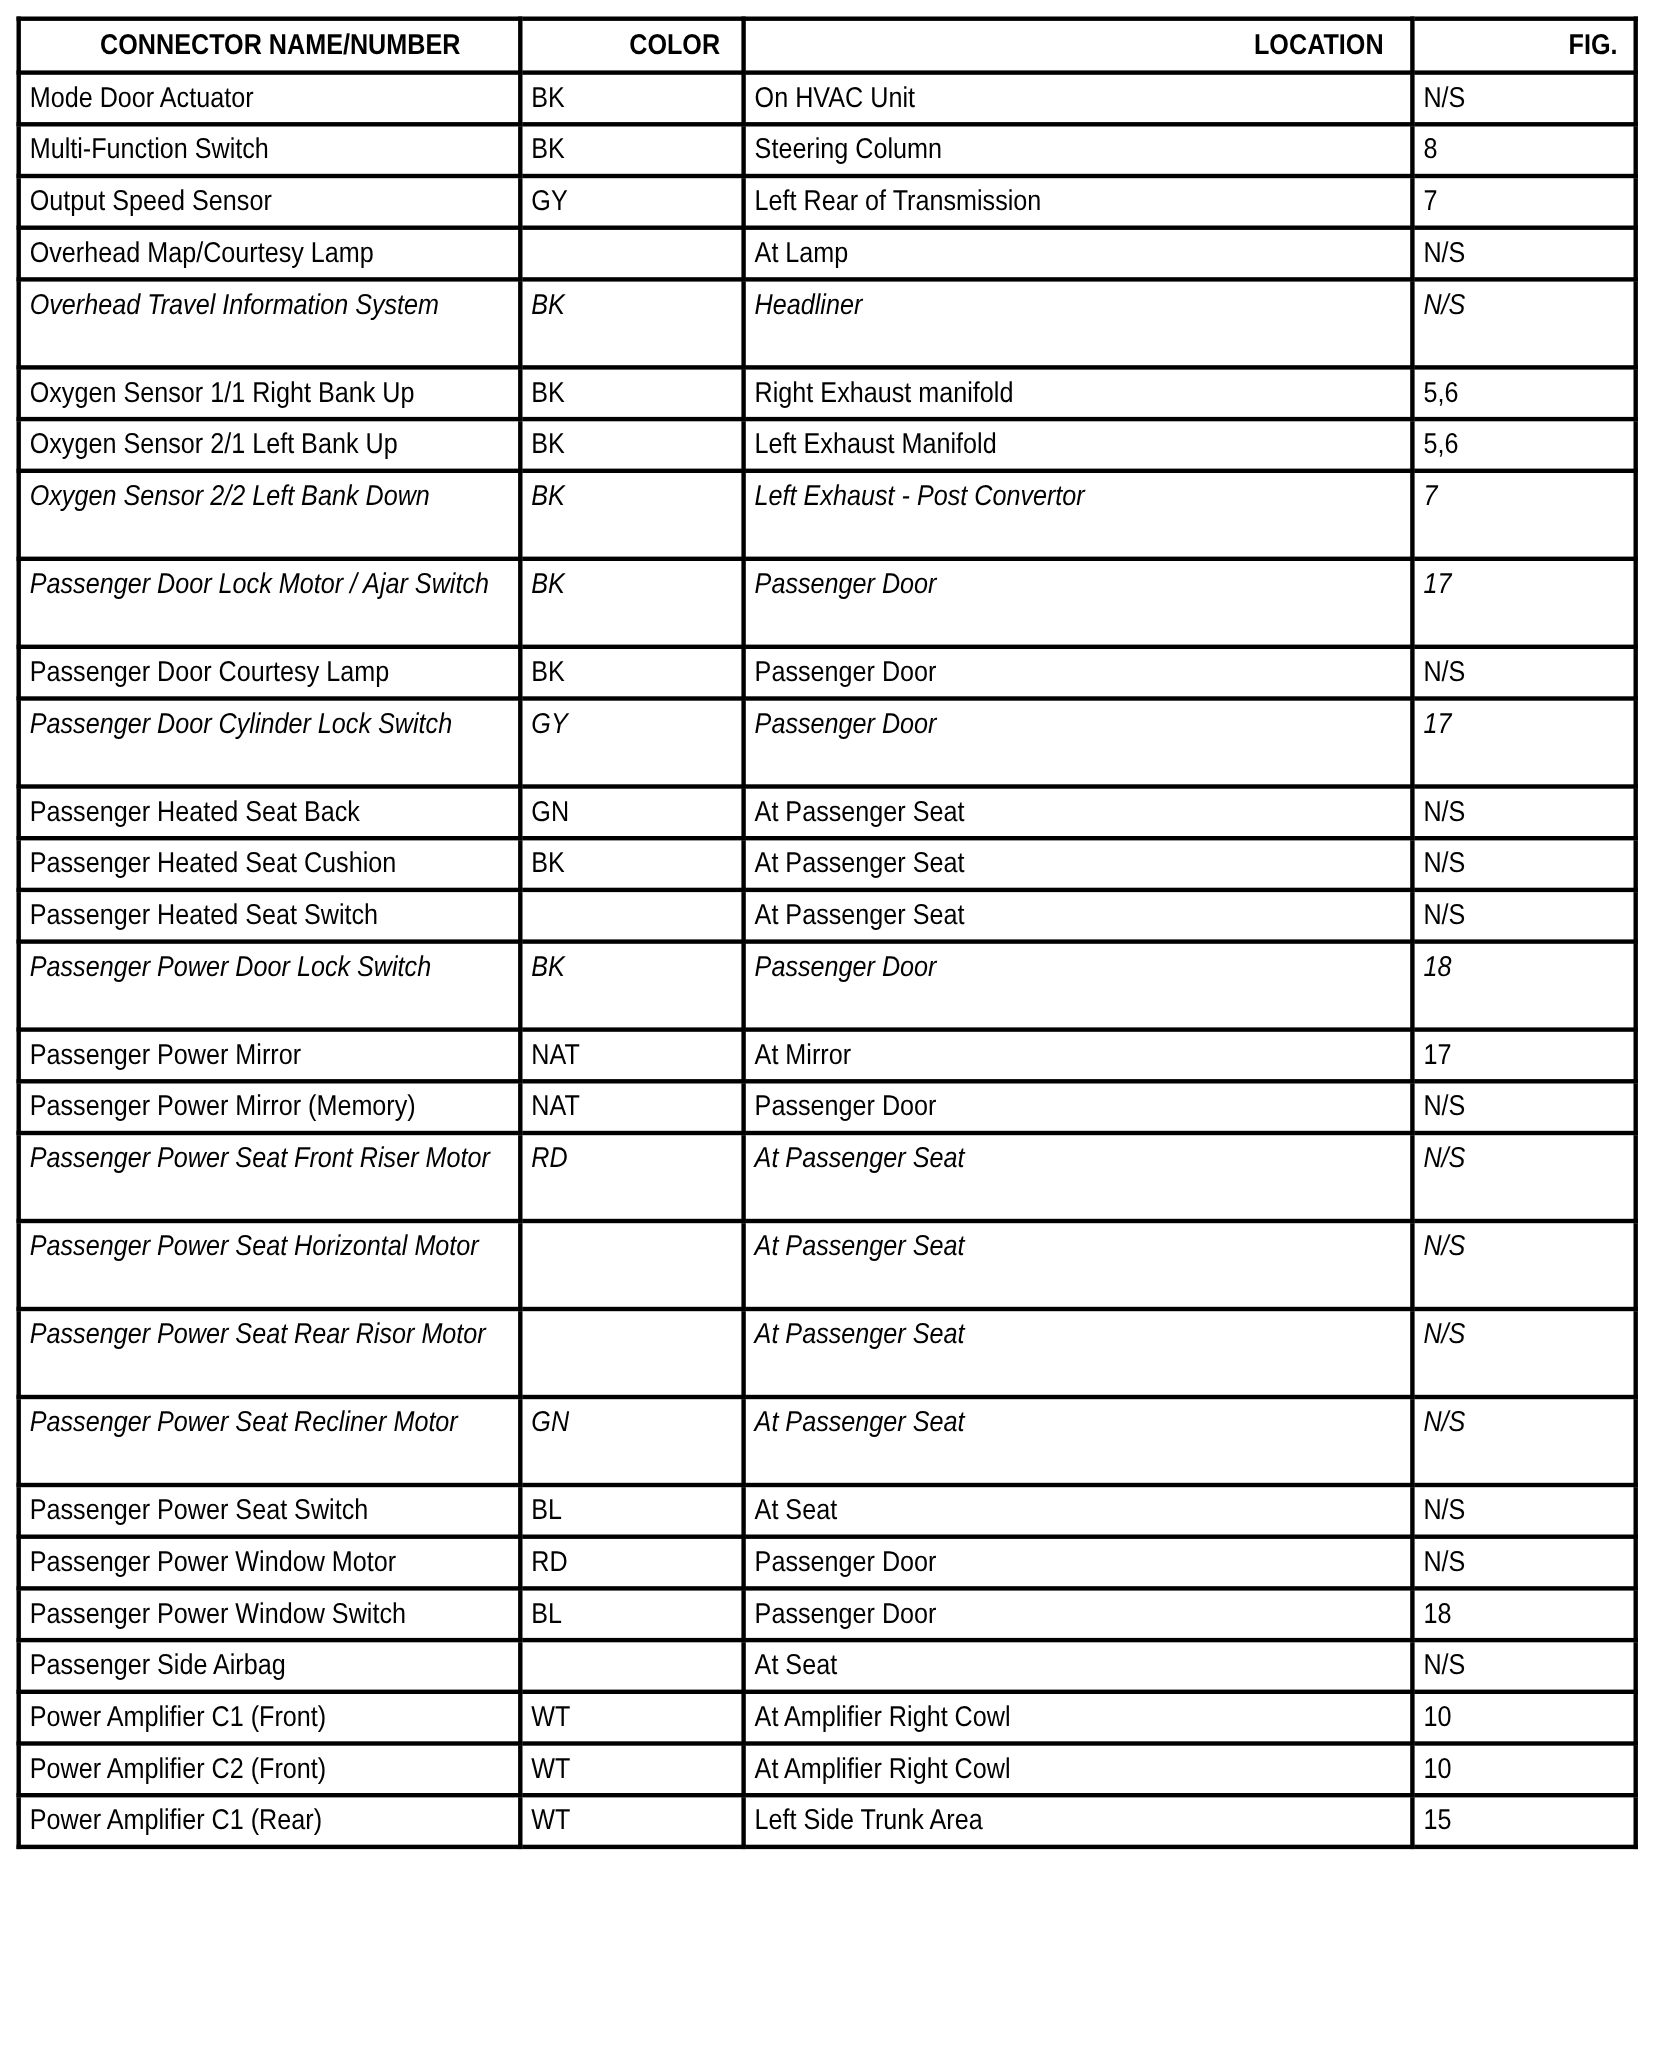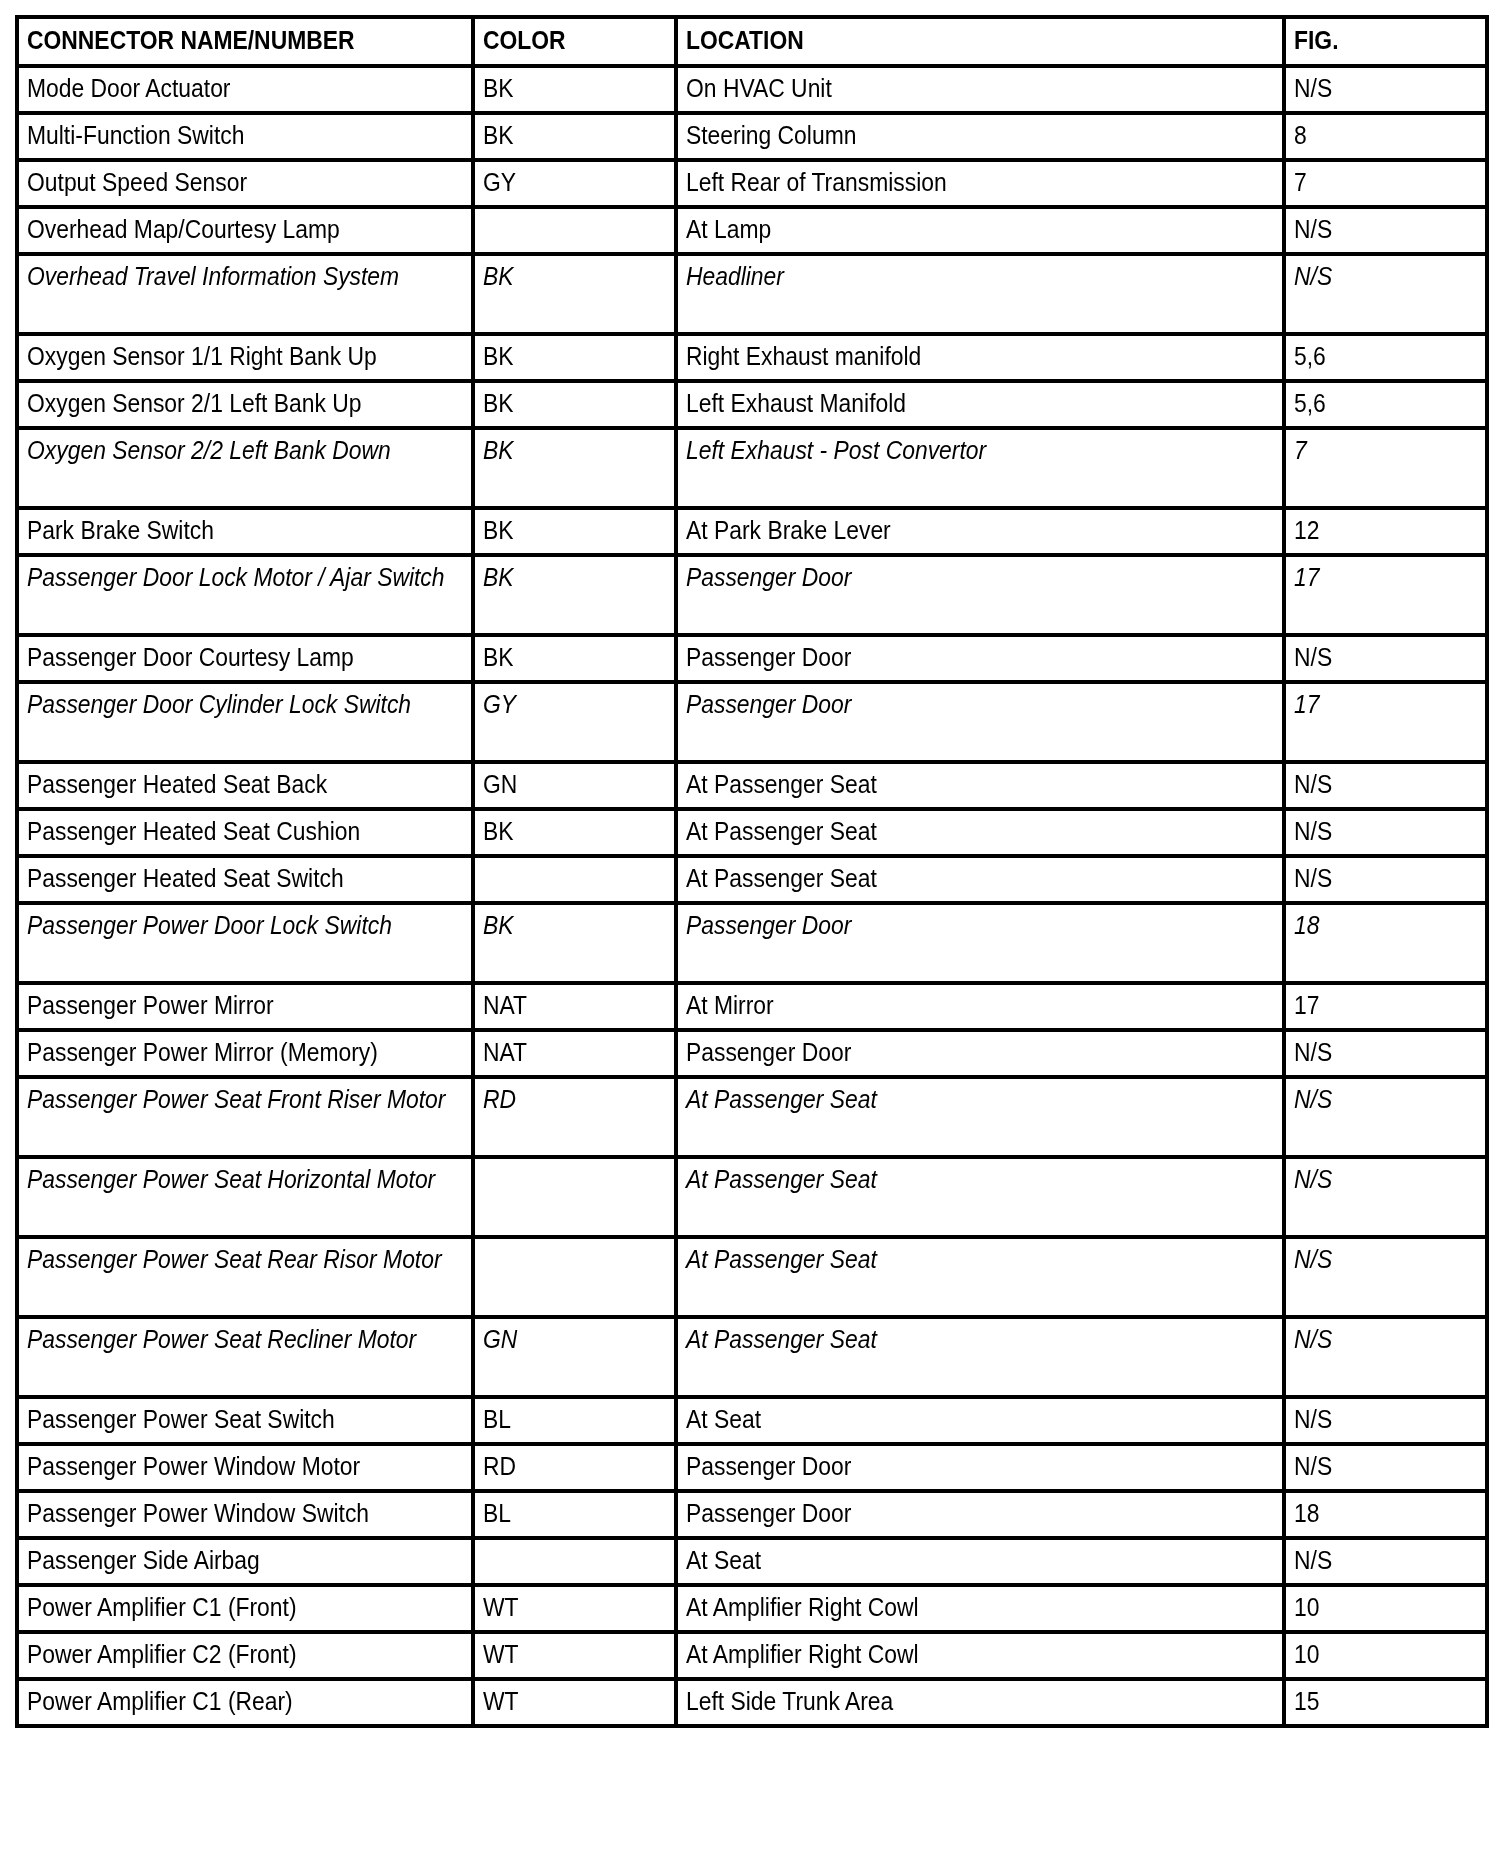--- a/index.html
+++ b/index.html
@@ -23,20 +23,21 @@
     padding: 4px 8px 6px 8px;
     font-size: 26px;
     line-height: 33px;
     transform-origin: left top;
   }
   .tbl th {
     font-weight: bold;
     font-size: 26px;
     height: 34px;
     padding-top: 5px;
+    text-align: right;
   }
   .tbl td { font-weight: normal; }
   .tbl tr.single td { height: 33px; }
   .tbl tr.double td { height: 66px; font-style: italic; }
   .narrow { display: inline-block; transform: scaleX(0.88); transform-origin: left center; white-space: nowrap; }
   .wrap { display: block; transform: scaleX(0.88); transform-origin: left top; width: 113%; }
 </style>
 </head>
 <body>
 
@@ -114,28 +115,20 @@
         <td><span class="narrow">5,6</span></td>
       </tr>
     <tr class="double">
         <td>
           <span class="wrap">Oxygen Sensor 2/2 Left Bank Down</span>
         </td>
         <td><span class="narrow">BK</span></td>
         <td><span class="narrow">Left Exhaust - Post Convertor</span></td>
         <td><span class="narrow">7</span></td>
       </tr>
-    <tr class="single">
-        <td>
-          <span class="wrap">Park Brake Switch</span>
-        </td>
-        <td><span class="narrow">BK</span></td>
-        <td><span class="narrow">At Park Brake Lever</span></td>
-        <td><span class="narrow">12</span></td>
-      </tr>
     <tr class="double">
         <td>
           <span class="wrap">Passenger Door Lock Motor / Ajar Switch</span>
         </td>
         <td><span class="narrow">BK</span></td>
         <td><span class="narrow">Passenger Door</span></td>
         <td><span class="narrow">17</span></td>
       </tr>
     <tr class="single">
         <td>

